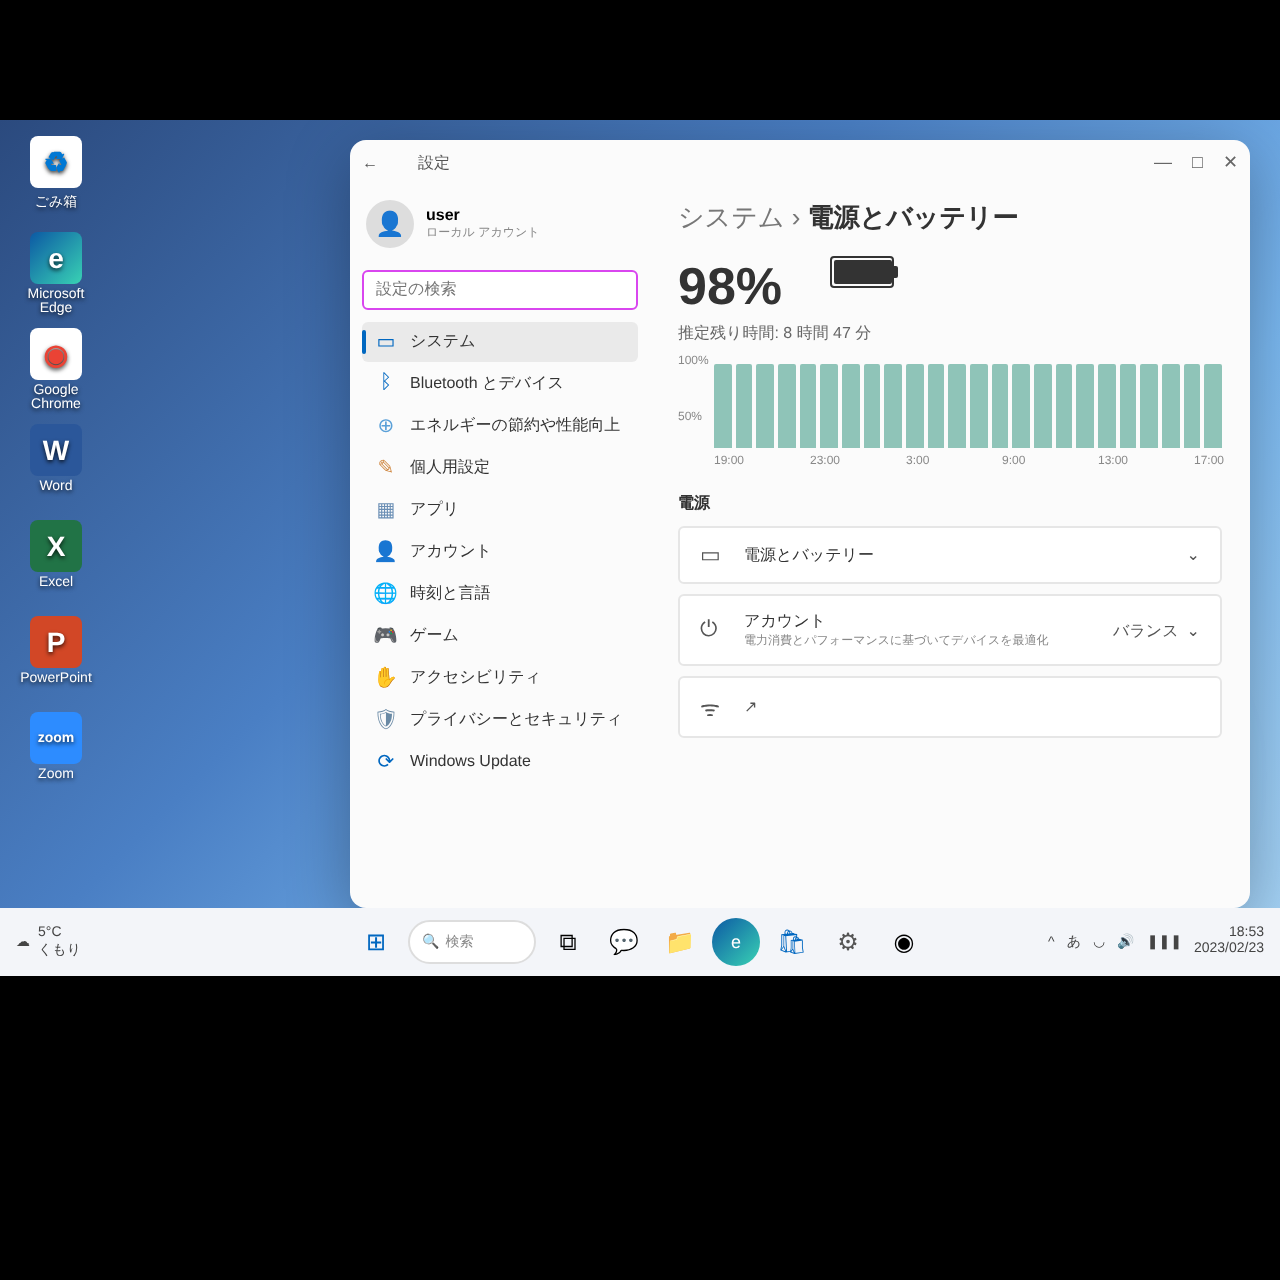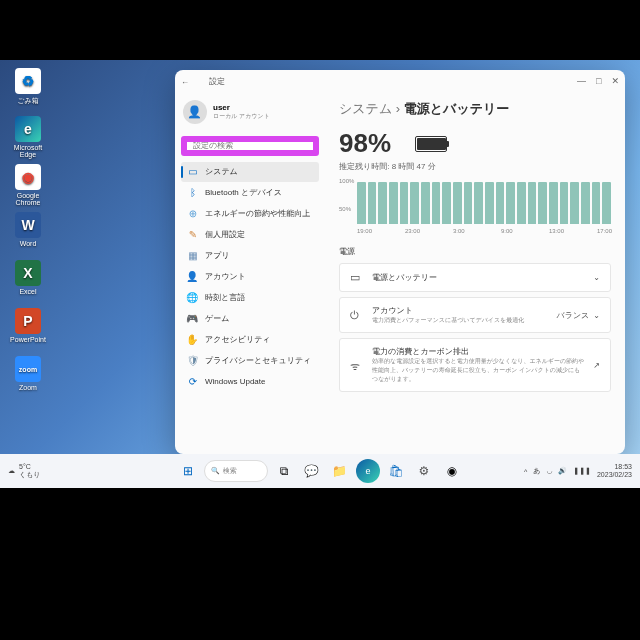--- a/index.html
+++ b/index.html
@@ -11,43 +11,43 @@
 .win{position:absolute;top:10px;left:175px;width:450px;height:384px;background:#fbfbfb;border-radius:8px;box-shadow:0 8px 32px rgba(0,0,0,0.3);display:flex;flex-direction:column;overflow:hidden}
 .tbar{height:22px;display:flex;align-items:center;padding:0 6px;font-size:8px;color:#555}
 .tbar .ctrl{margin-left:auto;display:flex;gap:10px;font-size:9px;color:#666}
 .tbar .ctrl span{cursor:pointer}
 .body{flex:1;display:flex;overflow:hidden}
 .side{width:150px;padding:4px 6px;overflow:hidden}
 .user{display:flex;align-items:center;gap:6px;padding:4px 2px;margin-bottom:6px}
 .user .av{width:24px;height:24px;border-radius:50%;background:#ddd;display:flex;align-items:center;justify-content:center;color:#888;font-size:12px}
 .user .nm{font-size:8px;font-weight:600}
 .user .sub{font-size:6px;color:#888}
-.search{width:100%;height:20px;border:6px solid #d946ef;border-radius:3px;padding:0 6px;font-size:8px;background:#fff;margin-bottom:6px}
+.search{width:100%;height:20px;border:1px solid #d946ef;border-radius:3px;padding:0 6px;font-size:8px;background:#fff;margin-bottom:6px}
 .nav{display:flex;flex-direction:column;gap:1px}
 .ni{display:flex;align-items:center;gap:6px;padding:4px 6px;border-radius:3px;font-size:8px;color:#333;cursor:pointer}
 .ni.sel{background:#eaeaea;position:relative}
 .ni.sel::before{content:"";position:absolute;left:0;top:20%;bottom:20%;width:2px;background:#0067c0;border-radius:2px}
 .ni .ic{width:12px;height:12px;display:flex;align-items:center;justify-content:center;font-size:10px}
 .main{flex:1;padding:8px 14px;overflow-y:auto;font-size:8px;color:#333}
 .crumb{font-size:13px;font-weight:600;margin-bottom:10px}
 .crumb .l{color:#777;font-weight:400}
-.bat{display:flex;align-items:center;gap:24px;margin-bottom:2px}
+.bat{display:flex;align-items:flex-start;gap:24px;margin-bottom:2px}
 .bat .pct{font-size:26px;font-weight:600}
 .bat .ic{width:32px;height:16px;border:1.5px solid #333;border-radius:2px;position:relative}
 .bat .ic::after{content:"";position:absolute;right:-3px;top:4px;width:2px;height:6px;background:#333;border-radius:0 1px 1px 0}
 .bat .ic .fill{position:absolute;inset:1px;width:96%;background:#333;border-radius:1px}
 .est{font-size:8px;color:#666;margin-bottom:6px}
 .sect{font-size:8px;font-weight:600;color:#555;margin-bottom:4px;display:flex;justify-content:space-between}
 .sect a{color:#0067c0;font-weight:400;font-size:7px}
 .chart{height:56px;position:relative;margin-bottom:12px}
 .yl{position:absolute;left:0;font-size:6px;color:#888}
 .bars{position:absolute;left:18px;right:0;top:4px;bottom:10px;display:flex;align-items:flex-end;gap:2px}
 .bars .b{flex:1;background:#8fc4b8;border-radius:1px 1px 0 0}
 .xl{position:absolute;bottom:0;font-size:6px;color:#888}
-.sh{font-size:8px;font-weight:400;margin:8px 0 6px}
+.sh{font-size:8px;font-weight:700;margin:8px 0 6px}
 .card{border:1px solid #e6e6e6;border-radius:3px;padding:7px 10px;margin-bottom:5px;display:flex;align-items:center;gap:8px;background:#fff}
 .card .ic{width:14px;font-size:11px;color:#555}
 .card .txt{flex:1}
 .card .tt{font-size:8px}
 .card .dd{font-size:6px;color:#888}
 .card .act{font-size:8px;color:#555;display:flex;align-items:center;gap:4px}
 .taskbar{position:absolute;bottom:0;left:0;right:0;height:34px;background:#f3f5f9;display:flex;align-items:center;padding:0 8px}
 .tbl{display:flex;align-items:center;gap:4px;font-size:7px;color:#444}
 .tbc{position:absolute;left:50%;transform:translateX(-50%);display:flex;align-items:center;gap:4px}
 .tbc .ti{width:24px;height:24px;border-radius:4px;display:flex;align-items:center;justify-content:center;font-size:12px;cursor:pointer}
@@ -229,24 +229,20 @@
                 <div class="tt">アカウント</div>
                 <div class="dd">電力消費とパフォーマンスに基づいてデバイスを最適化</div>
               </div>
               <div class="act">
                 <span>バランス</span>
                 <span>⌄</span>
               </div>
             </div>
             <div class="card">
               <span class="ic">ᯤ</span>
-              <div class="txt">
-                <div class="tt">電力の消費とカーボン排出</div>
-                <div class="dd">効率的な電源設定を選択すると電力使用量が少なくなり、エネルギーの節約や性能向上、バッテリーの寿命延長に役立ち、カーボン インパクトの減少にもつながります。</div>
-              </div>
               <div class="act">
                 <span>↗</span>
               </div>
             </div>
           </div>
       </div>
     </div>
   </div>
 
   <div class="taskbar">

